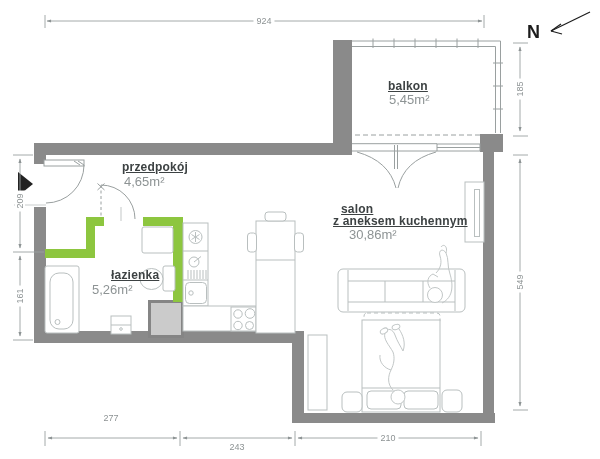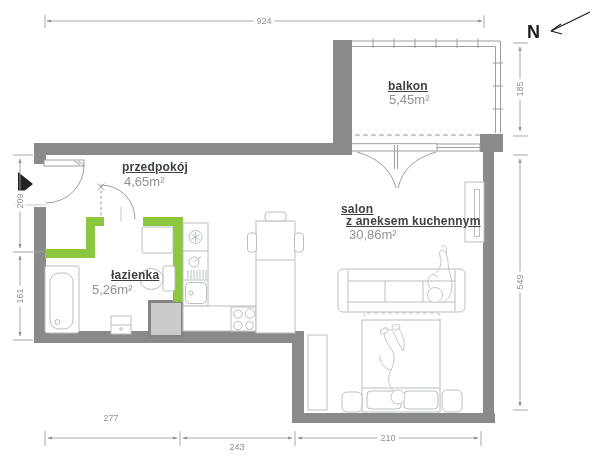--- a/index.html
+++ b/index.html
@@ -246,21 +246,21 @@
   <div class="room-name" style="left:388px;top:79px;">balkon</div>
   <div class="room-area" style="left:389px;top:92px;">5,45m²</div>
 
   <div class="room-name" style="left:122px;top:160px;">przedpokój</div>
   <div class="room-area" style="left:124px;top:174px;">4,65m²</div>
 
   <div class="room-name" style="left:80px;top:268px;padding-left:31px;">łazienka</div>
   <div class="room-area" style="left:92px;top:282px;">5,26m²</div>
 
   <div class="room-name" style="left:341px;top:202px;">salon</div>
-  <div class="room-name" style="left:346px;top:214px;">z aneksem kuchennym</div>
+  <div class="room-name" style="left:333px;top:214px;">z aneksem kuchennym</div>
   <div class="room-area" style="left:341px;top:227px;margin-left:8px;">30,86m²</div>
 
   <div class="dim" style="left:264px;top:21px;text-align:center;">924</div>
   <div class="dim vert" style="left:520px;top:89px;">185</div>
   <div class="dim vert" style="left:520px;top:282px;">549</div>
   <div class="dim vert" style="left:20px;top:201px;">209</div>
   <div class="dim vert" style="left:20px;top:296px;">161</div>
   <div class="dim" style="left:111px;top:418px;">277</div>
   <div class="dim" style="left:237px;top:438px;margin-top:9px;">243</div>
   <div class="dim" style="left:388px;top:438px;">210</div>

